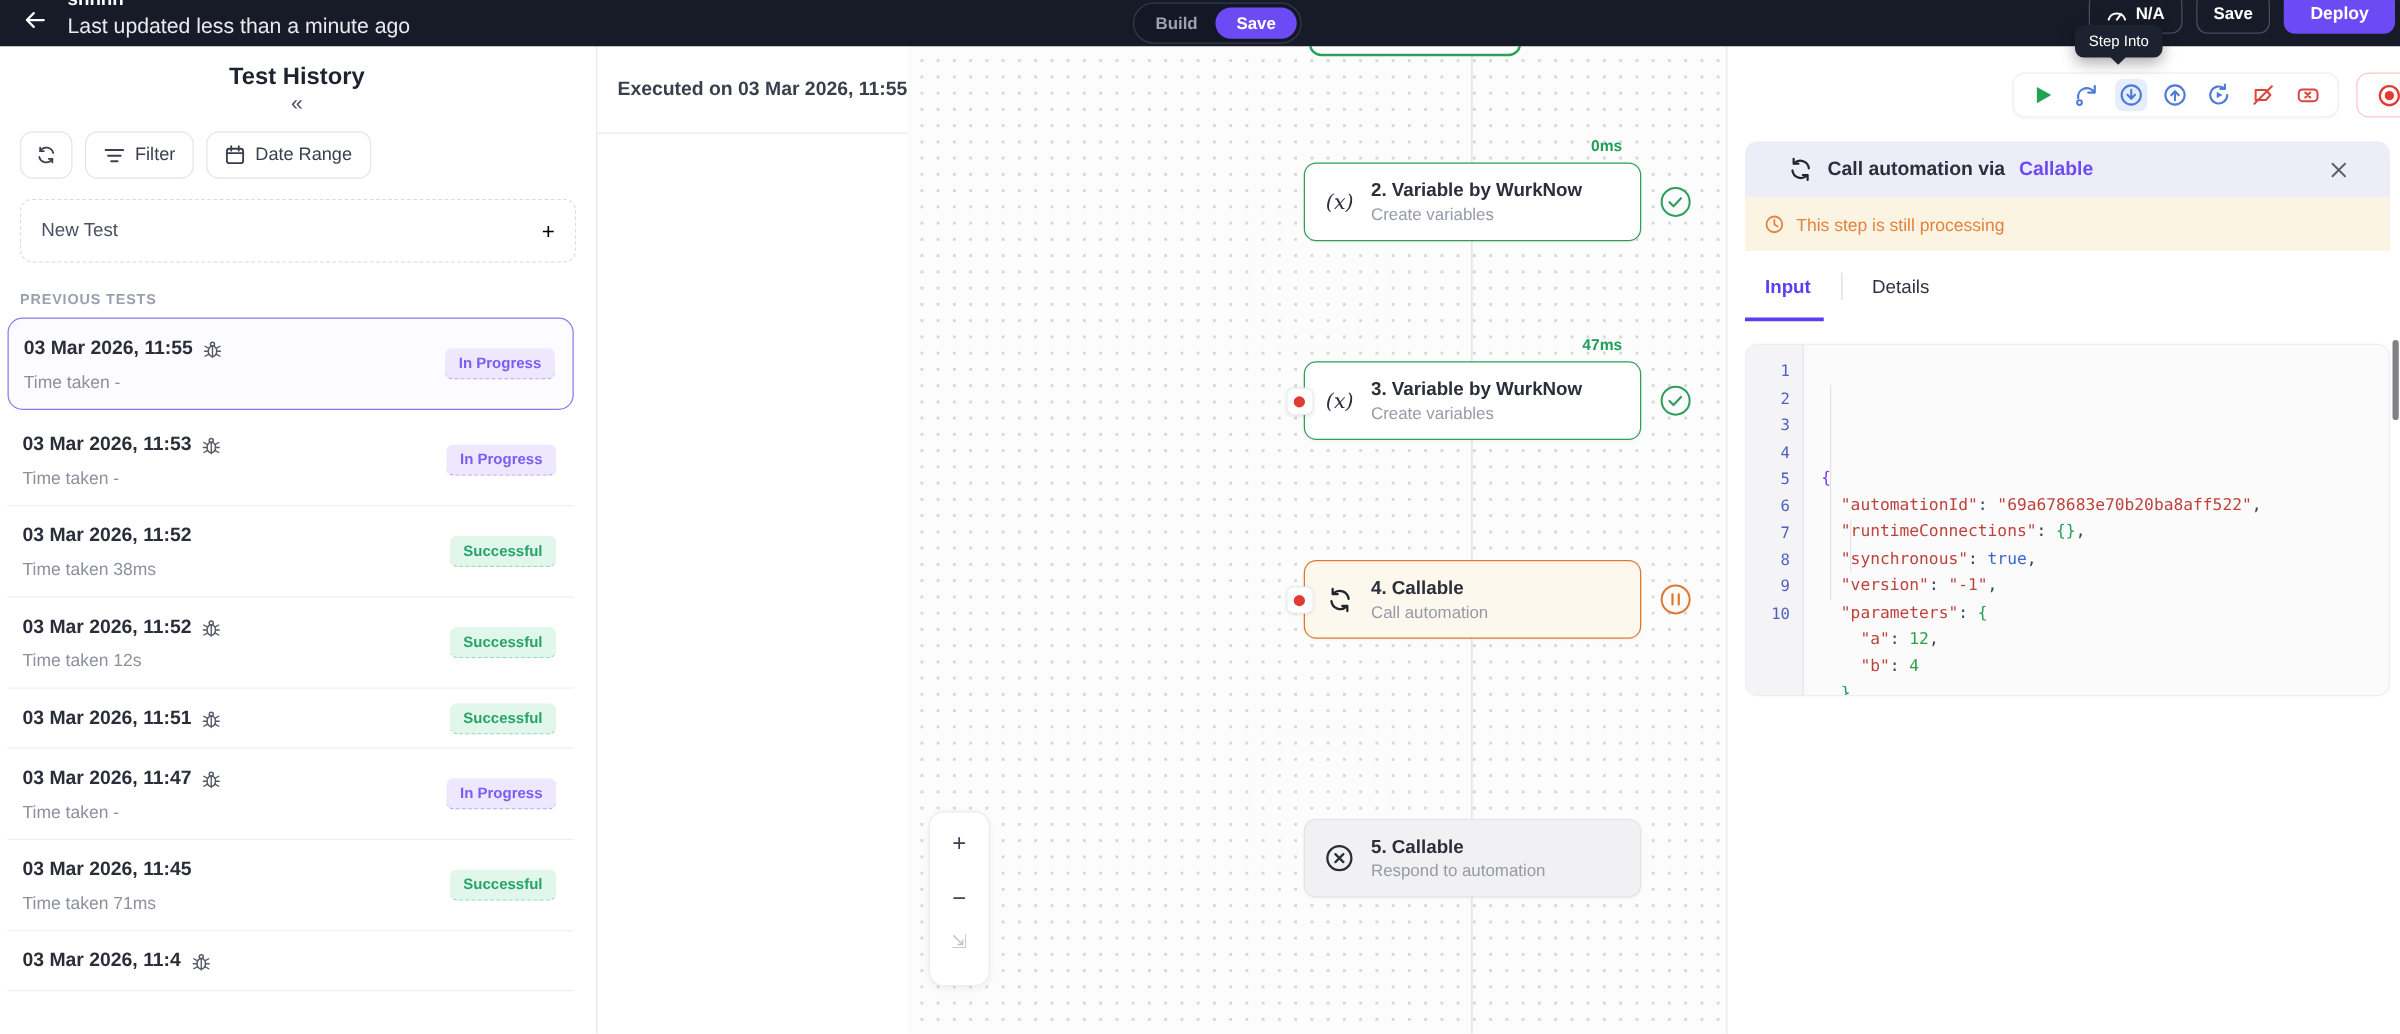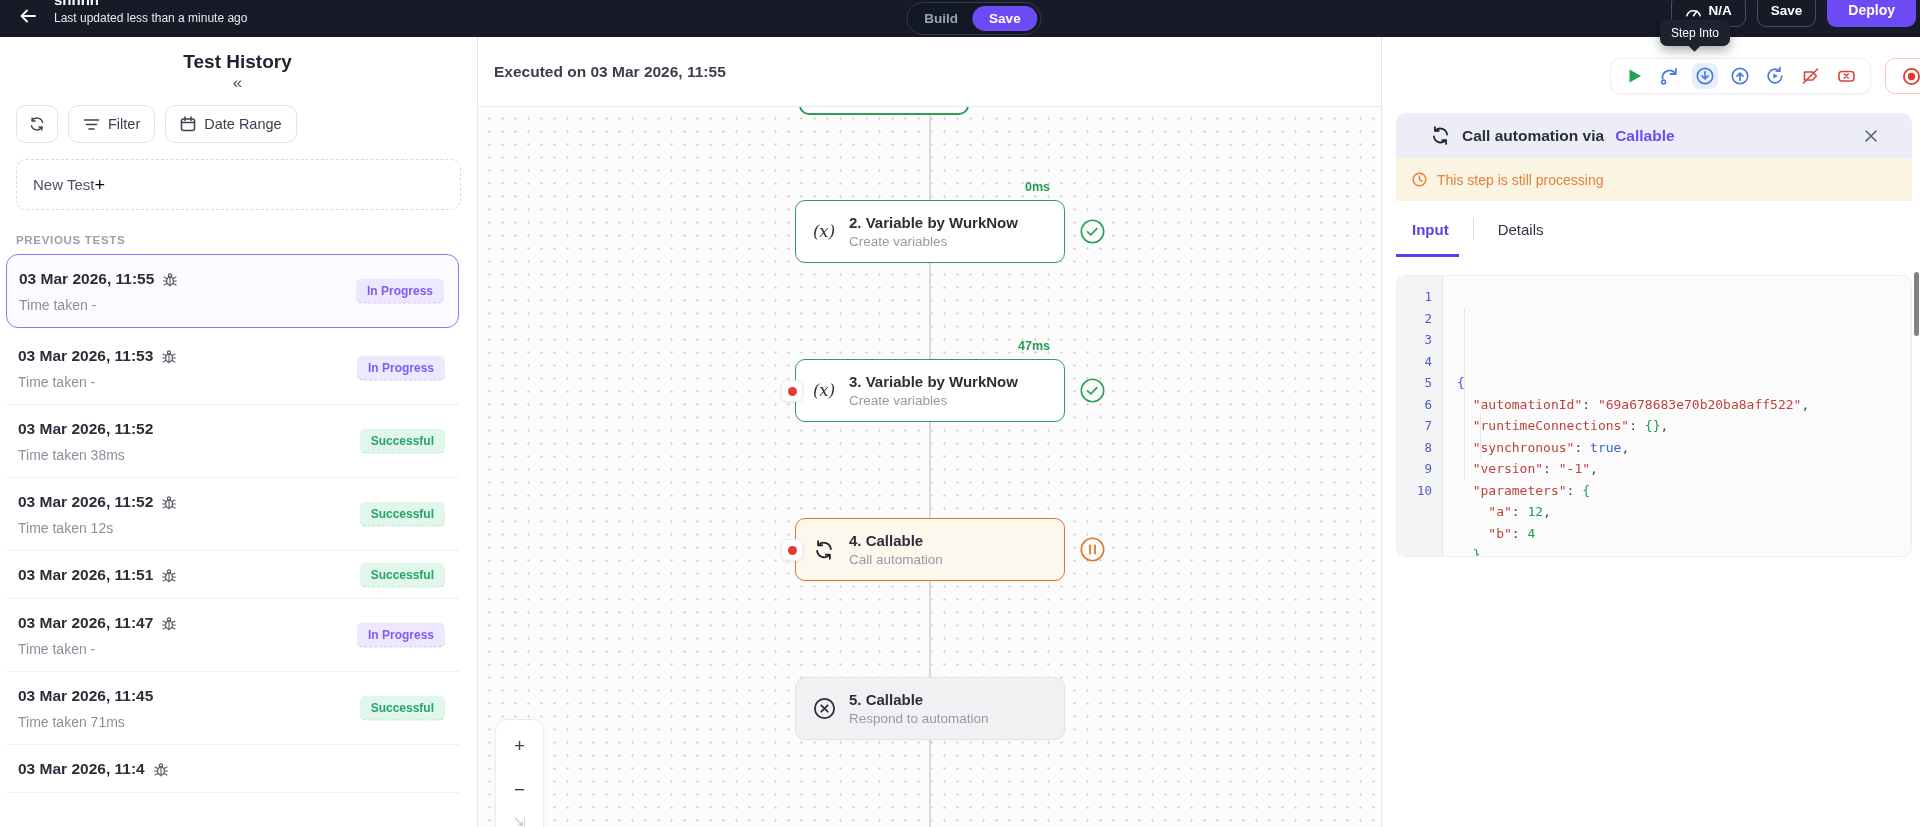--- a/index.html
+++ b/index.html
@@ -6,52 +6,52 @@
   html,body { width:1920px; height:827px; overflow:hidden; background:#fff;
     font-family:"Liberation Sans", sans-serif; }
   .app { position:relative; width:1920px; height:827px; }
 
   
   .topbar { position:relative; height:37px; background:#171B28; color:#fff; z-index:30; }
   .tb-left { position:absolute; left:18px; top:0; display:flex; gap:16px; align-items:flex-start; }
   .back-btn { margin-top:6px; background:none; border:0; cursor:pointer; display:block; }
   .tb-titles { margin-top:-8px; }
   .tb-title { font-size:15px; font-weight:700; color:#fff; line-height:15px; }
-  .tb-sub { font-size:12px; color:#E9EAEF; margin-top:4px; }
+  .tb-sub { font-size:17px; color:#E9EAEF; margin-top:4px; }
   .mode-toggle { position:absolute; left:calc(50% + 14px); transform:translateX(-50%); top:2px;
     display:flex; align-items:center; background:#131826; border:1px solid #333A4C; border-radius:999px; padding:3px; }
   .mode-btn { border:0; background:transparent; color:#9BA1AF; font-weight:700; font-size:13.5px;
     padding:5px 14px; border-radius:999px; cursor:pointer; font-family:inherit; }
   .mode-btn.active { background:#6C4BF4; color:#fff; padding:5px 17px; }
   .tb-right { position:absolute; right:0; top:-7px; display:flex; gap:11px; align-items:center; padding-right:4px; }
   .na-btn, .save-btn { display:flex; align-items:center; gap:7px; background:transparent; border:1px solid #454D60;
     border-radius:9px; color:#fff; font-weight:700; font-size:13.5px; padding:8px 13px; cursor:pointer; font-family:inherit; }
   .deploy-btn { background:#6C4BF4; color:#fff; border:0; border-radius:9px; font-weight:700; font-size:14px;
     padding:9px 21px; cursor:pointer; font-family:inherit; }
   .tooltip { position:absolute; left:1660px; top:20px; background:#1C2230; color:#fff; font-size:12px;
     padding:6px 11px; border-radius:7px; box-shadow:0 4px 12px rgba(0,0,0,.35); z-index:60; white-space:nowrap; }
   .tooltip::after { content:""; position:absolute; left:30px; bottom:-4px; width:9px; height:9px;
     background:#1C2230; transform:rotate(45deg); }
 
   
   .main { display:flex; height:790px; }
   .sidebar { width:478px; border-right:1px solid #E7E7EA; background:#fff; flex:none; overflow:hidden; }
-  .canvas-col { width:903px; flex:none; display:flex; flex-direction:column; }
+  .canvas-col { width:903px; flex:none; display:flex; flex-direction:row; }
   .right-col { flex:1; position:relative; border-left:1px solid #E7E7EA; background:#fff; }
 
   
   .sb-head { display:flex; justify-content:space-between; align-items:center; padding:14px 18px 0 16px;flex-direction:column; }
   .sb-title { font-size:19px; font-weight:700; color:#1E2330; }
   .collapse-btn { background:none; border:0; font-size:17px; color:#4A5060; cursor:pointer; }
   .sb-controls { display:flex; gap:10px; margin:12px 16px 0; }
   .ctl-btn { display:flex; align-items:center; gap:8px; height:38px; padding:0 14px; background:#fff;
     border:1px solid #E4E4E9; border-radius:10px; font-size:14.5px; color:#3A404D; cursor:pointer; font-family:inherit; }
   .ctl-btn.icon-only { width:42px; justify-content:center; padding:0; }
   .new-test { margin:16px 16px 0; border:1.5px dashed #DBDBE1; border-radius:10px; padding:16px;
-    display:flex; align-items:center; cursor:pointer; background:#fff; }
+    display:flex; justify-content:space-between; align-items:center; cursor:pointer; background:#fff; }
   .new-test-label { font-size:15px; color:#4A5060; }
   .new-test-plus { font-size:18px; color:#70768
 
 3; line-height:14px; }
   .prev-label { margin:24px 16px 6px; font-size:11.5px; letter-spacing:.06em; color:#9AA0AC; font-weight:700; }
   .test-list { margin:8px 18px 0 6px; }
   .test-item { position:relative; padding:15px 12px 14px; border-bottom:1px solid #EFEFF2; cursor:pointer; }
   .test-item:first-child { border-bottom:0; }
   .test-item.selected { border:1.6px solid #9078F0; border-radius:12px; background:#FCFBFF; margin-bottom:4px; }
   .ti-title-row { display:flex; align-items:center; gap:8px; font-size:15.5px; font-weight:600; color:#2A2E39; }
@@ -66,21 +66,21 @@
     border-bottom:1px solid #E9E9EC; background:#fff; font-size:15.5px; font-weight:600; color:#3A3F4C; }
   .canvas { position:relative; flex:1; overflow:hidden; background-color:#FCFCFC;
     background-image:radial-gradient(#D8D8DC 1.1px, transparent 1.1px); background-size:13px 13px; background-position:5px 5px; }
   .connector { position:absolute; left:451px; top:0; bottom:0; width:1.5px; background:#DBDBDF; }
   .node-sliver { position:absolute; left:321px; top:-7px; width:170px; height:15px; background:#fff;
     border:2px solid #2E9E5B; border-radius:0 0 10px 10px; }
   .node { position:absolute; left:317px; width:270px; height:63px; border-radius:10px; background:#fff;
     display:flex; align-items:center; gap:12px; padding:0 15px; cursor:pointer; box-shadow:0 1px 2px rgba(0,0,0,.03); }
   .node.green  { border:1.8px solid #2E9E5B; }
   .node.orange { border:1.8px solid #E0772F; background:#FDF8EE; }
-  .node.gray   { border:1px solid #E4E4E8; background:#F1F1F3; }
+  .node.gray   { border:1px solid #E4E4E8; background:#F1F1F3;margin-top:48px; }
   .n-icon { flex:none; display:flex; align-items:center; justify-content:center; width:26px; }
   .n-icon .var-glyph { font-family:"DejaVu Serif", serif; font-style:italic; font-size:16.5px; color:#2A2E39; }
   .n-title { font-size:15px; font-weight:700; color:#2B2F3A; }
   .n-sub { font-size:13.5px; color:#959AA6; margin-top:3px; }
   .n-time { position:absolute; left:302px; width:270px; text-align:right; font-size:12.5px; font-weight:700; color:#1F9E55; }
   .n-status { position:absolute; left:601px; width:27px; height:27px; }
   .n-bp { position:absolute; left:303px; width:22px; height:22px; background:#fff; border:1px solid #ECECEF;
     border-radius:6px; box-shadow:0 1px 3px rgba(0,0,0,.08); display:flex; align-items:center; justify-content:center; }
   .n-bp .dot { width:9px; height:9px; border-radius:50%; background:#E23B33; }
   .zoom-ctrl { position:absolute; left:17px; top:612px; width:49px; height:140px; background:#fff;

